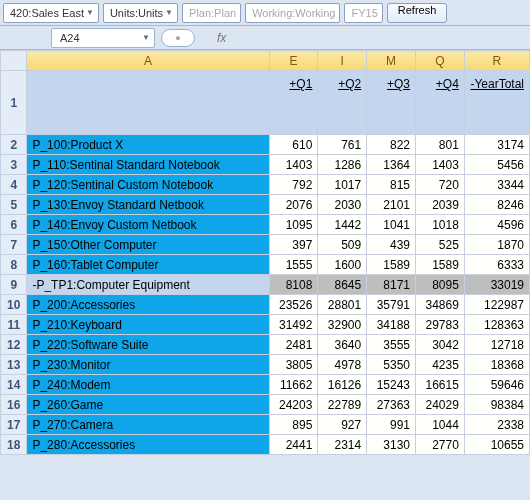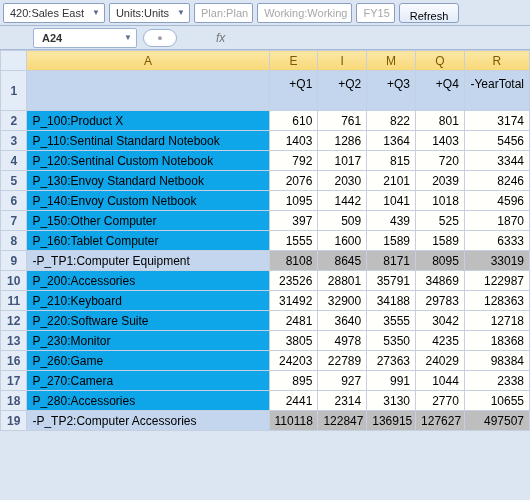--- a/index.html
+++ b/index.html
@@ -24,81 +24,81 @@
   .tb-dd {
     background: #fff;
     border: 1px solid #8b9fc2;
     border-radius: 2px;
     display: flex;
     align-items: center;
     height: 20px;
     padding: 0 4px 0 6px;
     font-size: 11px;
     color: #333;
-    gap: 8px;
+    gap: 2px;
   }
   .tb-dd.disabled {
     color: #a8a8a8;
   }
   .tb-arrow {
     font-size: 8px;
     color: #586a8f;
   }
   .tb-btn {
     border: 1px solid #8b9fc2;
     background: linear-gradient(#fafcff,#e2ebf8);
     border-radius: 3px;
     height: 20px;
     padding: 0 10px;
     font-size: 11px;
     display: flex;
-    align-items: flex-end;
+    align-items: flex-start;
     cursor: pointer;
   }
   .namebar {
     background: #dce6f2;
     padding: 2px 3px;
     display: flex;
     align-items: center;
     height: 24px;
     gap: 6px;
     border-bottom: 1px solid #a6b8d4;
   }
   .namebox {
     background: #fff;
     border: 1px solid #9cb3d6;
     height: 20px;
     display: flex;
     align-items: center;
     padding: 0 4px 0 8px;
     font-size: 11px;
-    font-weight: bold;
+    font-weight: normal;
     color: #333;
     border-radius: 2px;
     width: 104px;
-    margin-left: 30px;
+    margin-left: 48px;
     justify-content: space-between;
   }
   .fx-pill {
     background: #fff;
     border: 1px solid #9cb3d6;
     border-radius: 10px;
     width: 34px;
     height: 18px;
     display:flex;
     align-items:center;
     justify-content:center;
     color:#a0a0a0;
     font-size:9px;
   }
   .fx-label {
     font-style: italic;
     color: #777;
     font-size: 12px;
-    margin-left: 33px;
+    margin-left: 16px;
   }
   .grid {
     border-collapse: collapse;
     table-layout: fixed;
     width: 100%;
   }
   .grid th, .grid td {
     border: 1px solid #c6cfe0;
     padding: 2px 5px;
     height: 20px;
@@ -149,21 +149,22 @@
     text-align: right;
   }
   .grid tr.total td.cellA {
     background: #c3d6ed;
   }
   .grid tr.total td.numcell {
     background: #bebebe;
     margin-top: 8px;
   }
   .grid tr.hdr-row td {
-    height: 40px;
+    height: 64px;
+    text-decoration: underline;
   }
 </style>
 </head>
 <body>
 
 <div class="toolbar">
   <div class="tb-dd">
     <span>420:Sales East</span>
     <span class="tb-arrow">▼</span>
   </div>
@@ -329,20 +330,29 @@
       <tr>
         <th class="rowhdr">13</th>
         <td class="cellA">P_230:Monitor</td>
         <td class="numcell">3805</td>
         <td class="numcell">4978</td>
         <td class="numcell">5350</td>
         <td class="numcell">4235</td>
         <td class="numcell">18368</td>
       </tr>
       <tr>
+        <th class="rowhdr">14</th>
+        <td class="cellA">P_240:Modem</td>
+        <td class="numcell">11662</td>
+        <td class="numcell">16126</td>
+        <td class="numcell">15243</td>
+        <td class="numcell">16615</td>
+        <td class="numcell">59646</td>
+      </tr>
+      <tr>
         <th class="rowhdr">16</th>
         <td class="cellA">P_260:Game</td>
         <td class="numcell">24203</td>
         <td class="numcell">22789</td>
         <td class="numcell">27363</td>
         <td class="numcell">24029</td>
         <td class="numcell">98384</td>
       </tr>
       <tr>
         <th class="rowhdr">17</th>
@@ -355,23 +365,14 @@
       </tr>
       <tr>
         <th class="rowhdr">18</th>
         <td class="cellA">P_280:Accessories</td>
         <td class="numcell">2441</td>
         <td class="numcell">2314</td>
         <td class="numcell">3130</td>
         <td class="numcell">2770</td>
         <td class="numcell">10655</td>
       </tr>
-      <tr class="total">
-        <th class="rowhdr">19</th>
-        <td class="cellA">-P_TP2:Computer Accessories</td>
-        <td class="numcell">110118</td>
-        <td class="numcell">122847</td>
-        <td class="numcell">136915</td>
-        <td class="numcell">127627</td>
-        <td class="numcell">497507</td>
-      </tr>
     </tbody>
 </table>
 
 </body></html>

